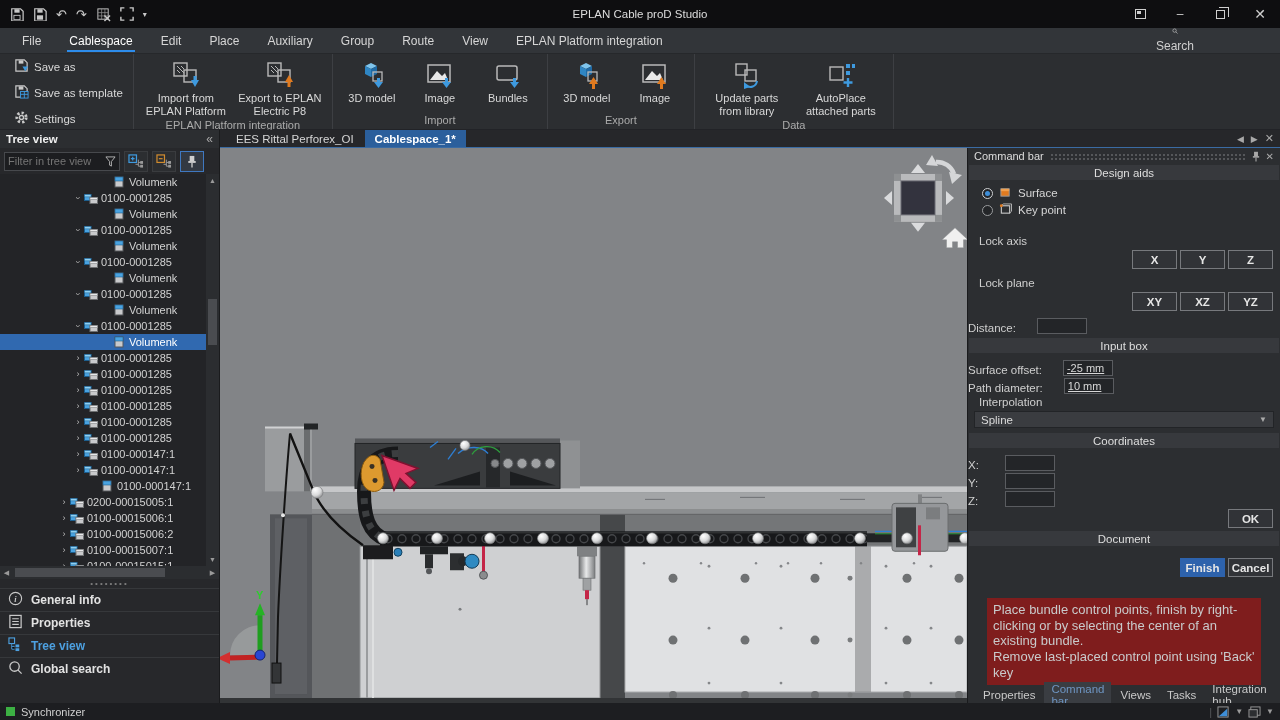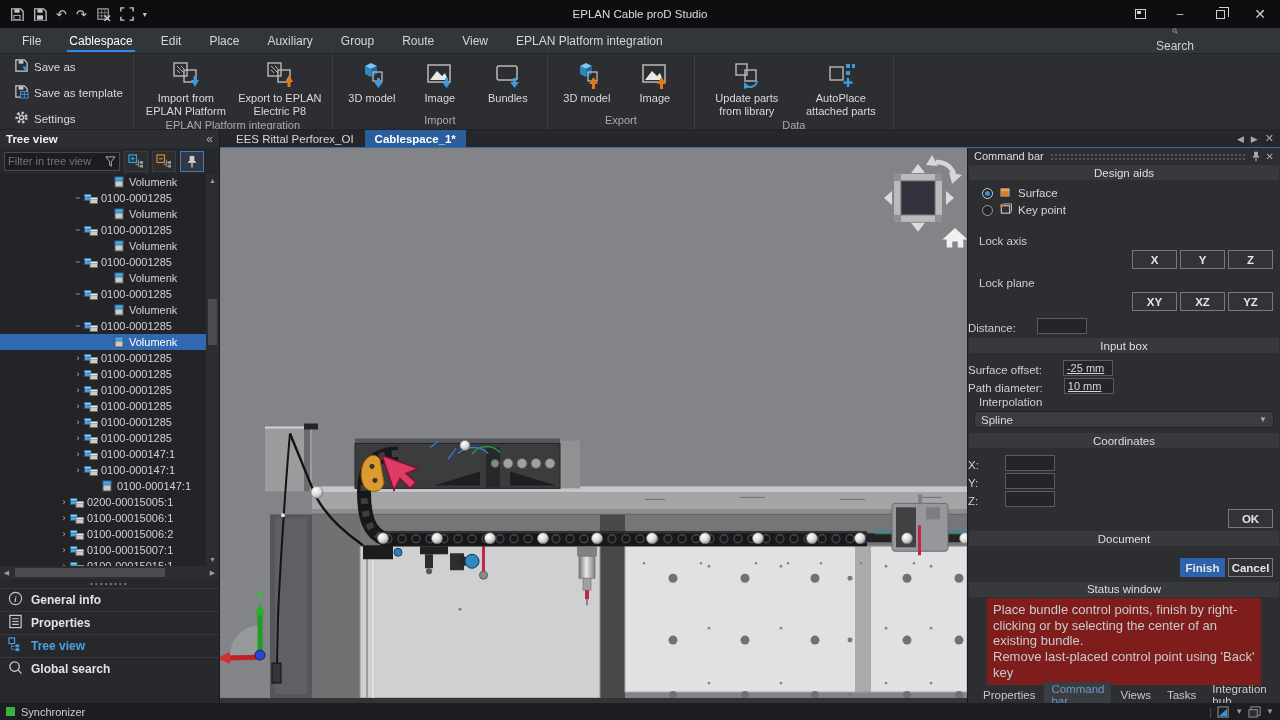--- a/index.html
+++ b/index.html
@@ -1077,21 +1077,20 @@
           </div>
 
           <div class="sec-h" style="margin-top:3px">Document</div>
           <div class="btn-row" style="margin-top:12px">
             <div class="cb-btn primary">Finish</div>
             <div class="cb-btn">Cancel</div>
           </div>
 
           <div style="flex:1"></div>
 
-          <div class="sec-h">Status window</div>
           <div class="status-box" id="status-lines">
               <div>Place bundle control points, finish by right-clicking or by selecting the center of an existing bundle.</div>
               <div>Remove last-placed control point using 'Back' key</div>
             </div>
 
           <div class="cb-tabs" id="cb-tabs">
               <div class="cb-tab">Properties</div>
               <div class="cb-tab active">Command bar</div>
               <div class="cb-tab">Views</div>
               <div class="cb-tab">Tasks</div>

